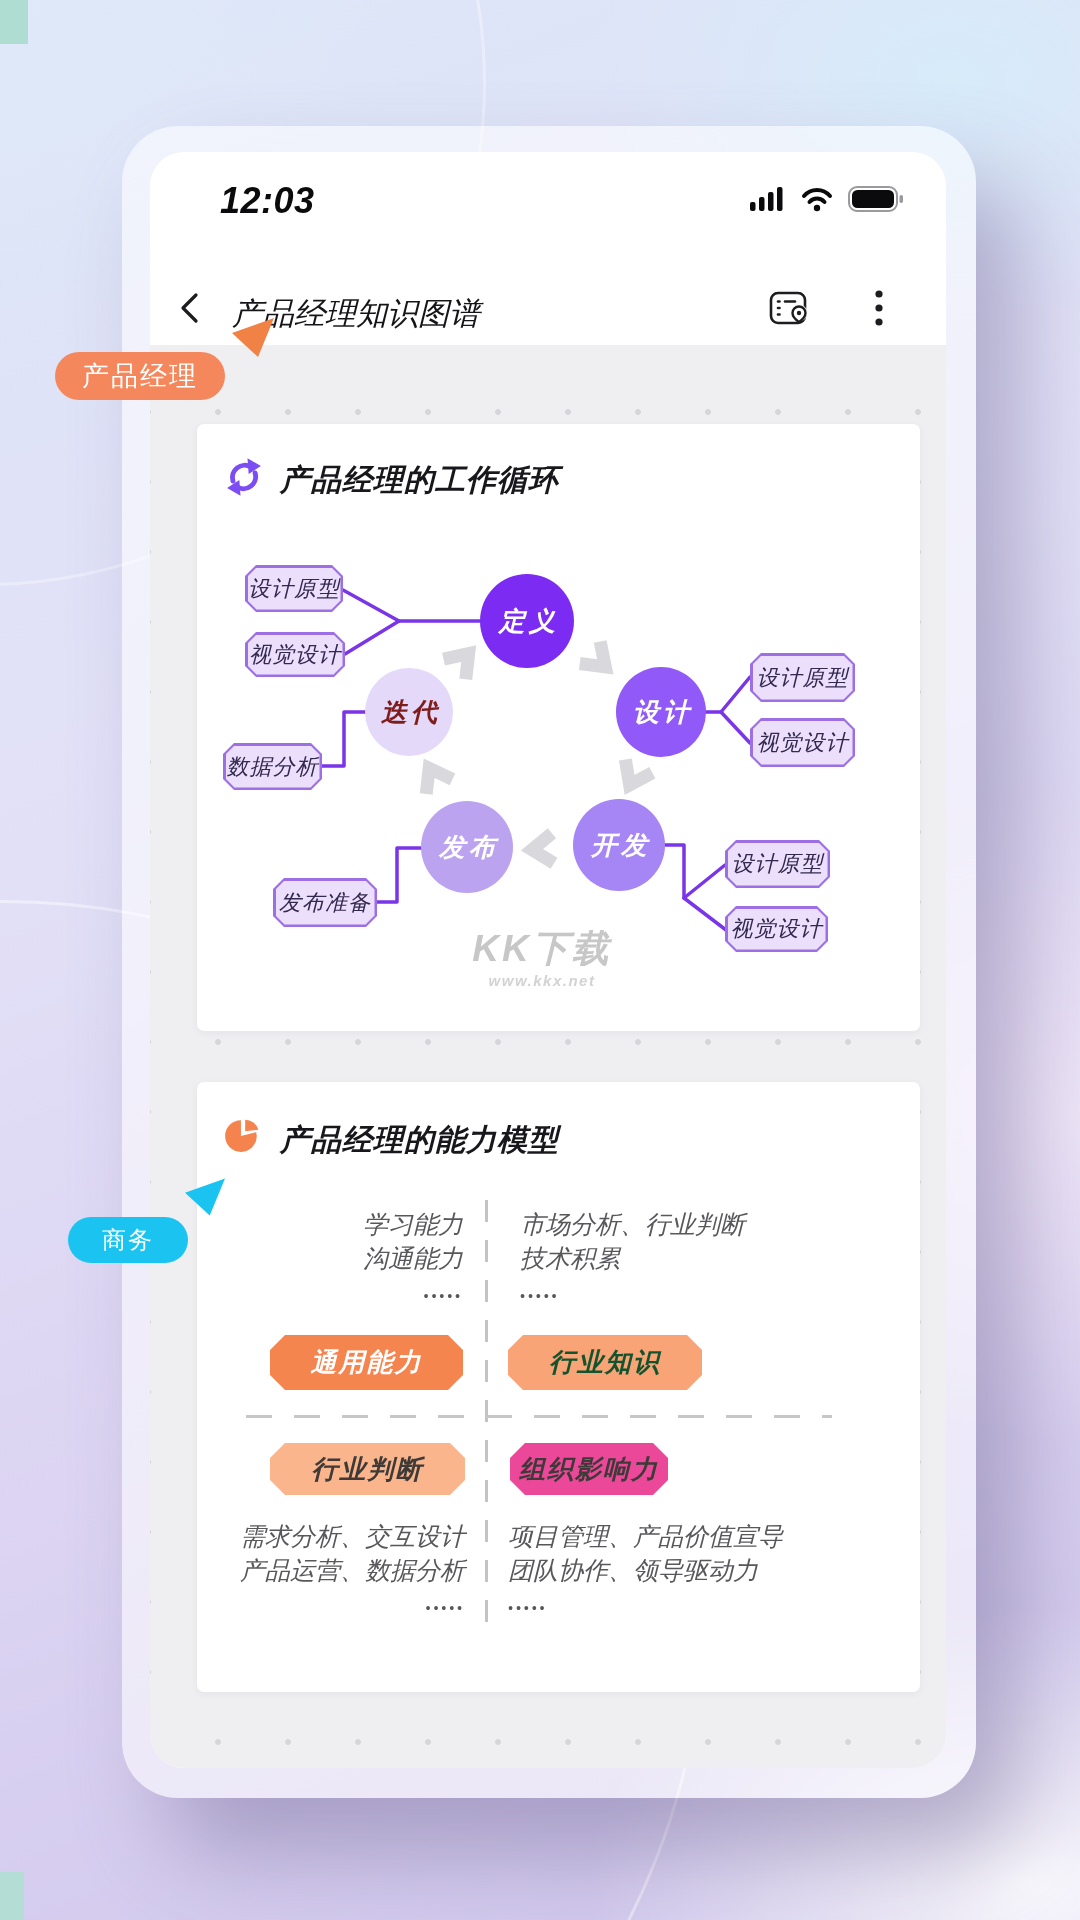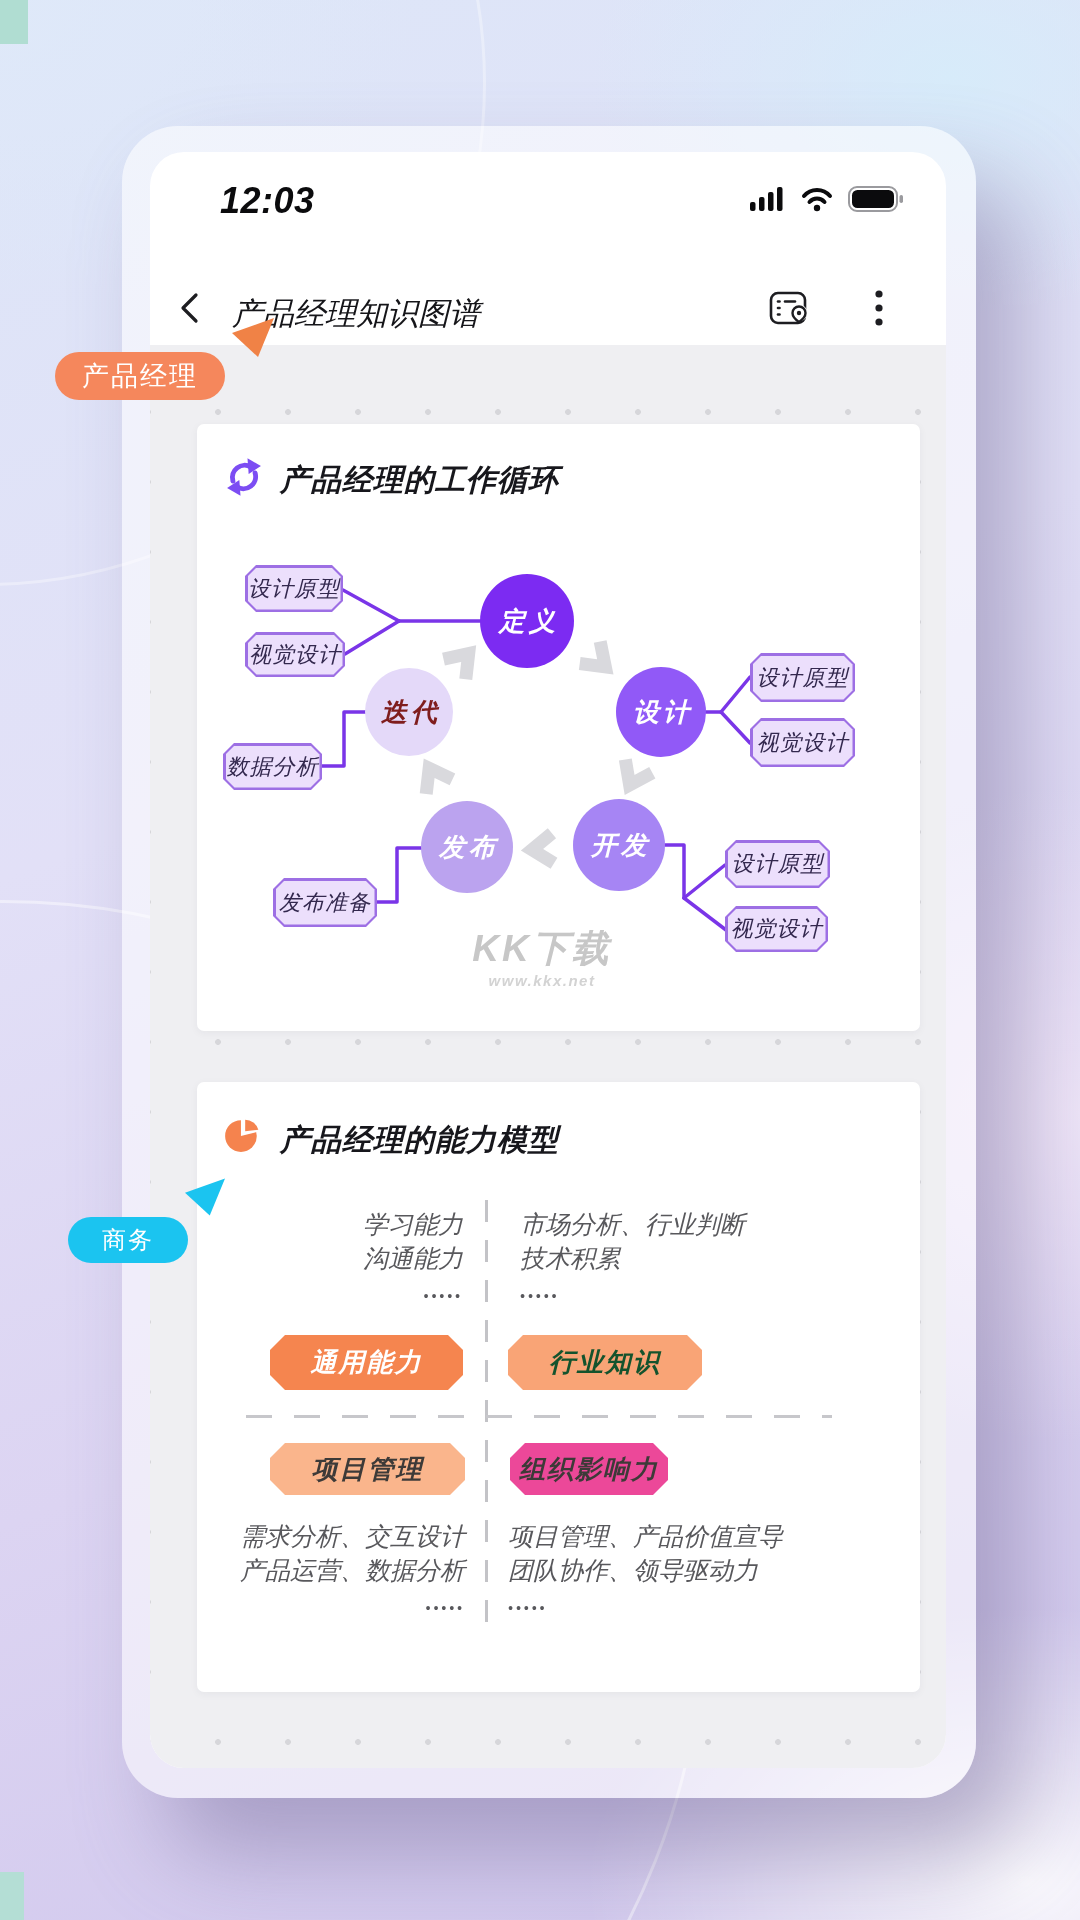--- a/index.html
+++ b/index.html
@@ -264,21 +264,21 @@
           <div class="dots">•••••</div>
         </div>
         <div class="qtext q-tr">
           <div>市场分析、行业判断</div>
           <div>技术积累</div>
           <div class="dots">•••••</div>
         </div>
 
         <div class="qbtn b0">通用能力</div>
         <div class="qbtn b1">行业知识</div>
-        <div class="qbtn b2">项目管理</div>
+        <div class="qbtn b2">行业判断</div>
         <div class="qbtn b3">组织影响力</div>
 
         <div class="qtext q-bl">
           <div>需求分析、交互设计</div>
           <div>产品运营、数据分析</div>
           <div class="dots">•••••</div>
         </div>
         <div class="qtext q-br">
           <div>项目管理、产品价值宣导</div>
           <div>团队协作、领导驱动力</div>

